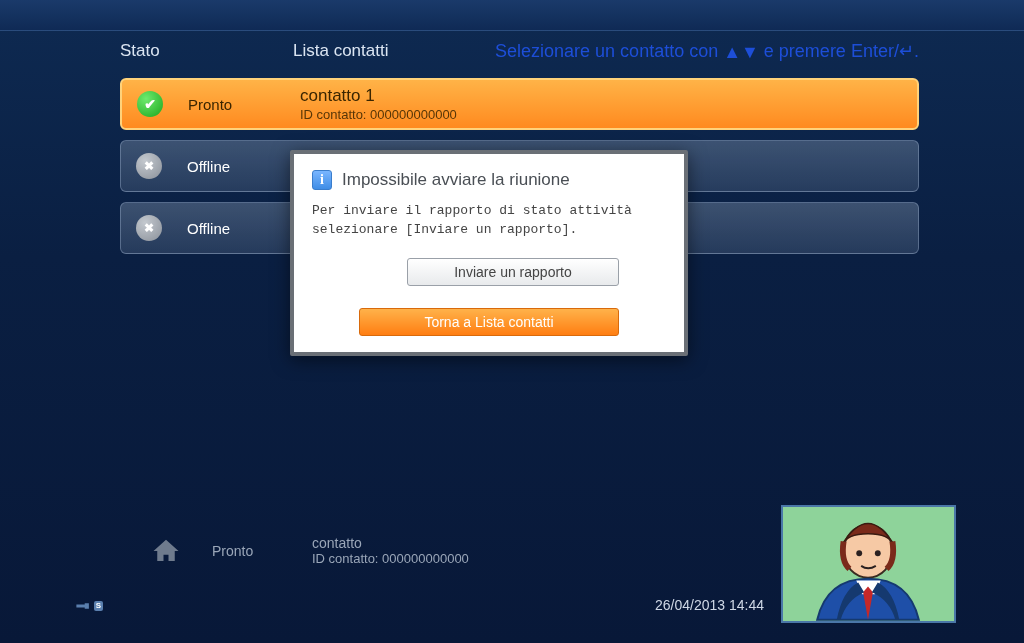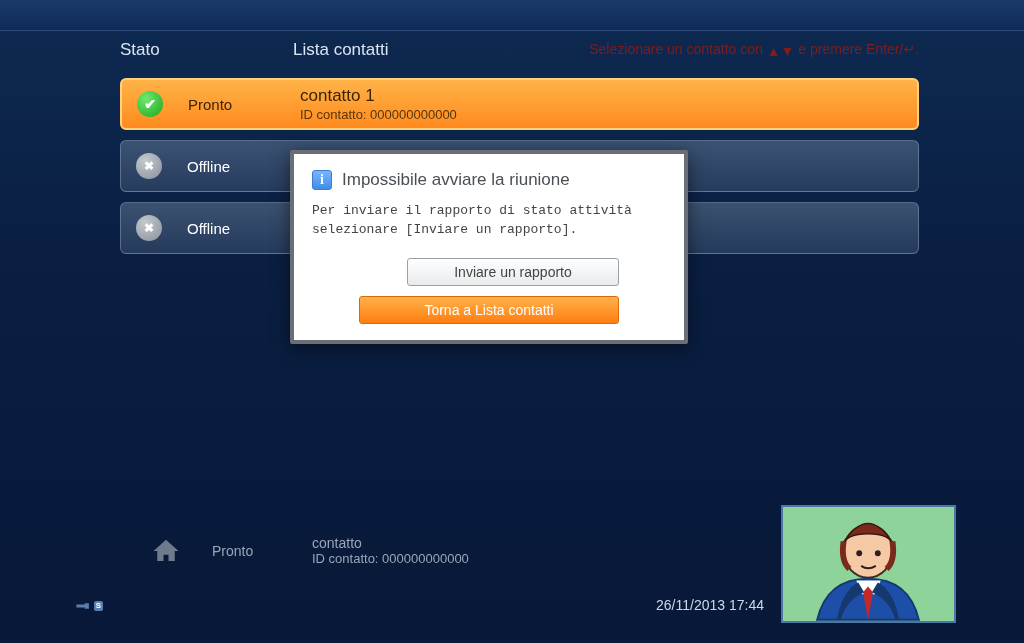--- a/index.html
+++ b/index.html
@@ -24,21 +24,21 @@
       top: 40px;
       left: 120px;
       right: 105px;
       display: flex;
       align-items: center;
       font-size: 17px;
       color: #dbe5f2;
     }
     .col-stato { width: 173px; }
     .col-lista { flex: 1; }
-    .col-hint { font-size: 14px; color: #7f1d1d; }
+    .col-hint { font-size: 18px; color: #1d4ed8; }
     .hint-tri { display: inline-block; vertical-align: middle; }
     .contacts {
       position: absolute;
       top: 78px;
       left: 120px;
       right: 105px;
     }
     .row {
       display: flex;
       align-items: center;
@@ -115,20 +115,21 @@
     .mbtn-white {
       background: linear-gradient(180deg, #ffffff, #e8eaec);
       border: 1px solid #9aa0a8;
       color: #444;
       margin-left: 48px;
     }
     .mbtn-orange {
       background: linear-gradient(180deg, #ffb24a, #ff7e12);
       border: 1px solid #d86a0b;
       color: #fff;
+      margin-top: 12px;
     }
 
     .footer-contact {
       position: absolute;
       left: 150px;
       top: 535px;
       display: flex;
       align-items: center;
       color: #8b97a8;
     }
@@ -237,21 +238,21 @@
   </div>
 </div>
 
 <div class="conn">
   <svg viewBox="0 0 24 12" width="18" height="10">
       <path d="M2 4 h12 v4 h-12 Z M14 2 h6 v8 h-6 Z"></path>
     </svg>
   <div class="conn-badge">S</div>
 </div>
 
-<div class="clock">26/11/2013 17:44</div>
+<div class="clock">26/04/2013 14:44</div>
 
 <div class="avatar-box">
   <svg viewBox="0 0 175 118" width="175" height="118">
     <ellipse cx="87" cy="48" rx="25" ry="27" fill="#f6c9a5" stroke="#3a2a20" stroke-width="2"></ellipse>
     <path d="M60 42 q27 -45 54 0 q-5 -12 -27 -12 q-22 0 -27 12 Z" fill="#7a2a1a" stroke="#3a1a10" stroke-width="1.5"></path>
     <path d="M62 38 q-3 20 6 28" fill="none" stroke="#7a2a1a" stroke-width="6"></path>
     <path d="M112 38 q3 20 -6 28" fill="none" stroke="#7a2a1a" stroke-width="6"></path>
     <circle cx="78" cy="50" r="3" fill="#2a2020"></circle>
     <circle cx="97" cy="50" r="3" fill="#2a2020"></circle>
     <path d="M80 63 q7 5 15 0" fill="none" stroke="#2a2020" stroke-width="2"></path>

